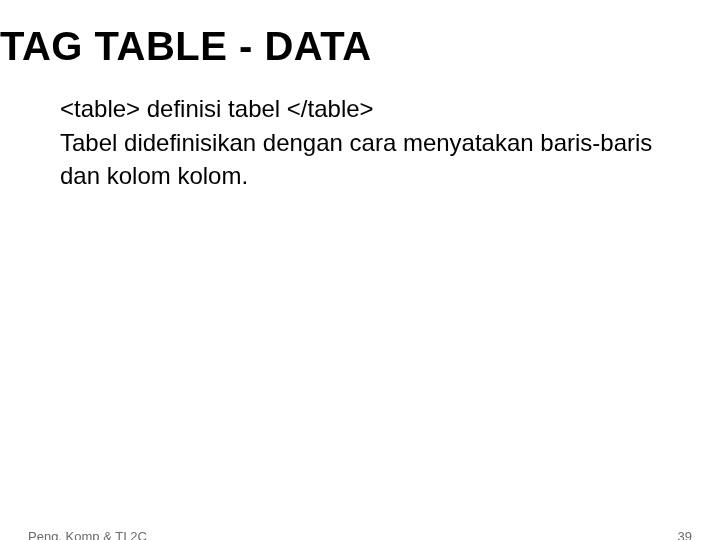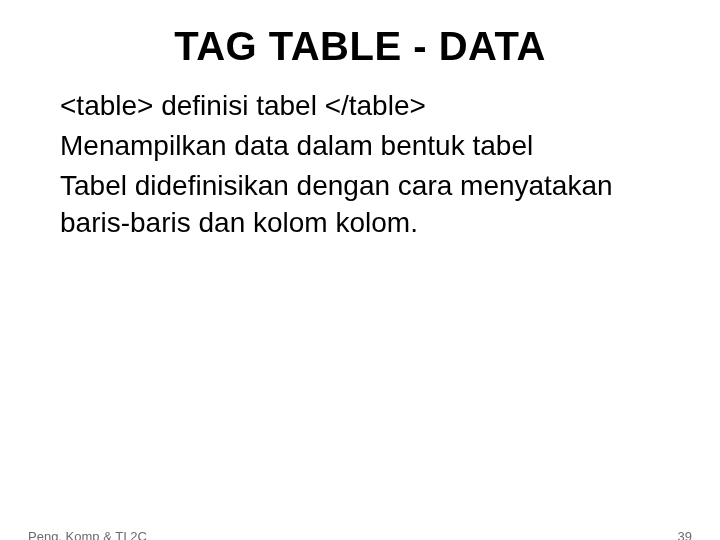--- a/index.html
+++ b/index.html
@@ -13,29 +13,28 @@
     overflow: hidden;
     position: relative;
   }
   .slide {
     width: 720px;
     height: 540px;
     position: relative;
     box-sizing: border-box;
   }
   .title {
-    text-align: center;
     font-weight: bold;
     font-size: 40px;
     margin-top: 24px;
     letter-spacing: 0.5px;
   }
   .body {
-    margin: 18px 60px 0 60px;
-    font-size: 28px;
+    margin: 24px 60px 0 60px;
+    font-size: 24px;
     line-height: 1.35;
   }
   .body p {
     margin: 0 0 2px 0;
   }
   .footer-left {
     position: absolute;
     left: 28px;
     bottom: 20px;
     font-size: 13px;
@@ -51,20 +50,19 @@
 </style>
 </head>
 <body>
 
 <div class="slide">
 
   <div class="title">TAG TABLE - DATA</div>
 
   <div class="body">
     <p>&lt;table&gt; definisi tabel &lt;/table&gt;</p>
-    <p>Menampilkan data dalam bentuk tabel</p>
     <p>Tabel didefinisikan dengan cara menyatakan baris-baris dan kolom  kolom.</p>
   </div>
 
   <div class="footer-left">Peng. Komp &amp; TI 2C</div>
 
   <div class="footer-right">39</div>
 </div>
 
 </body></html>

